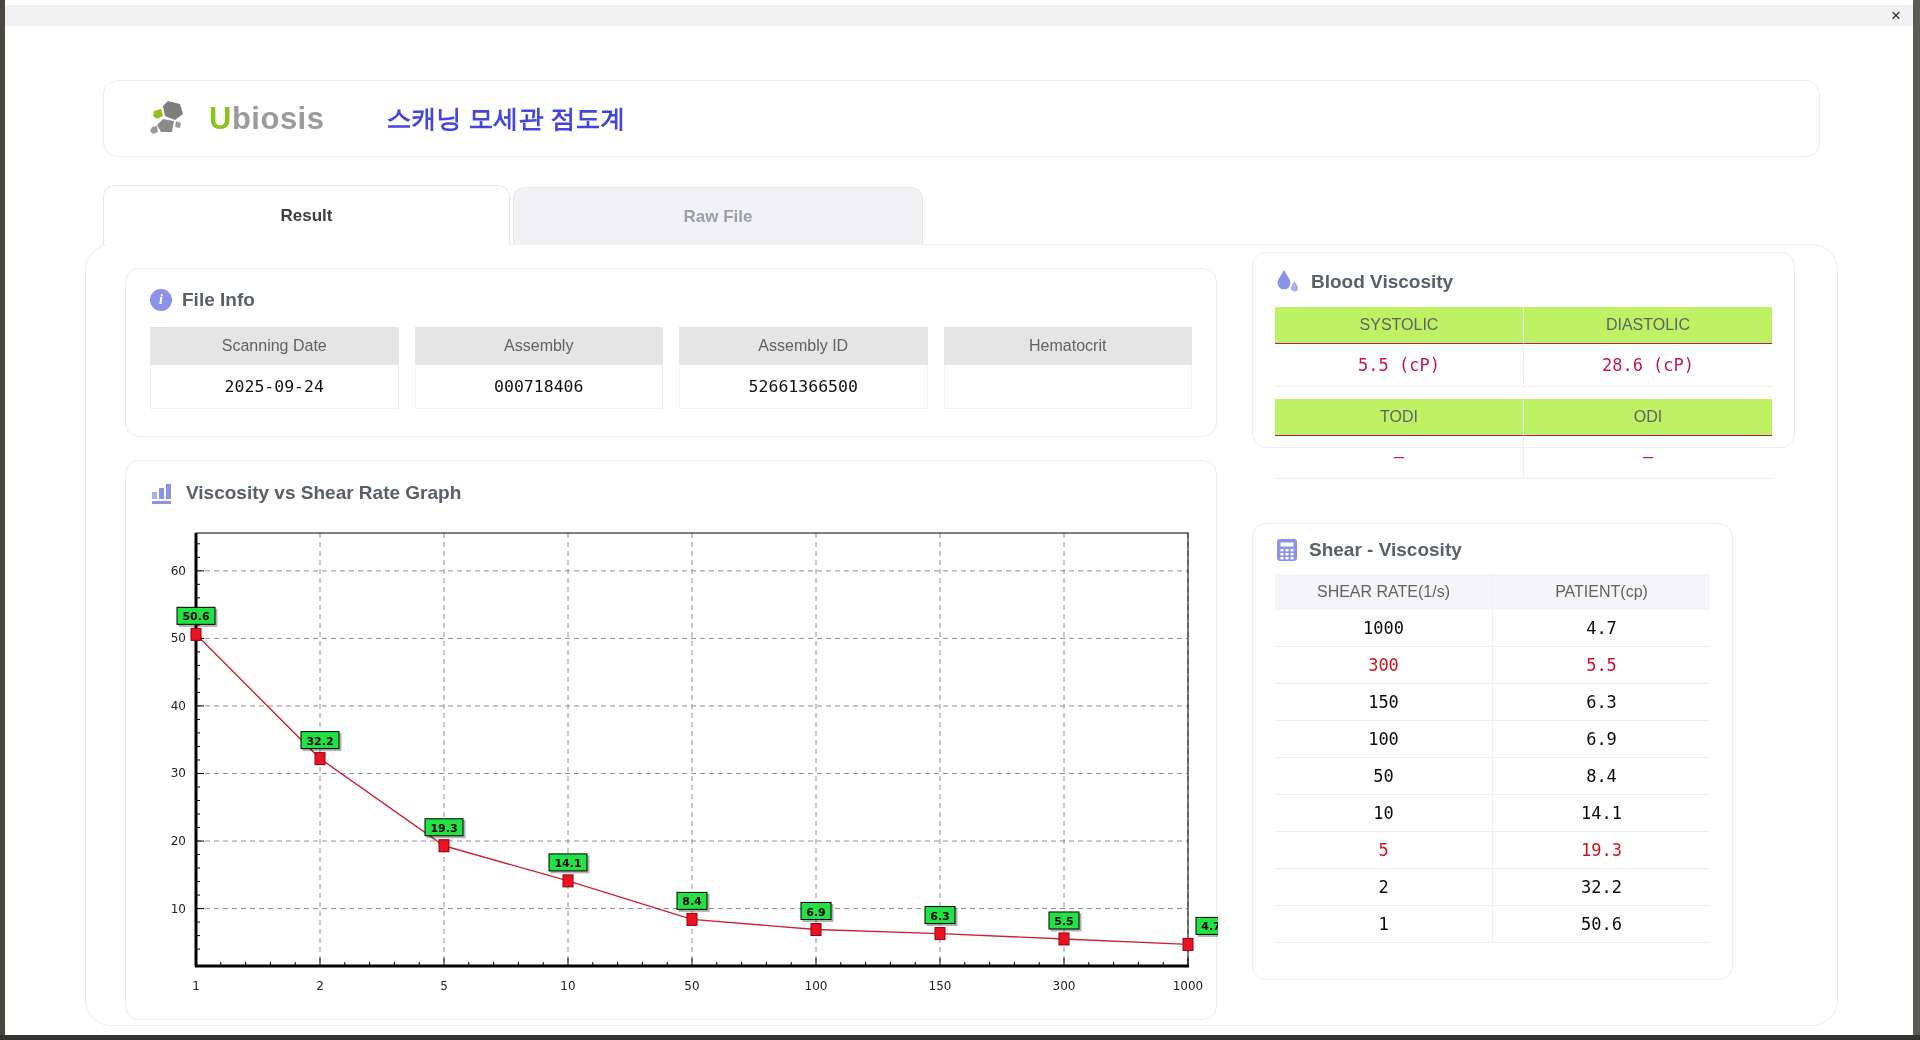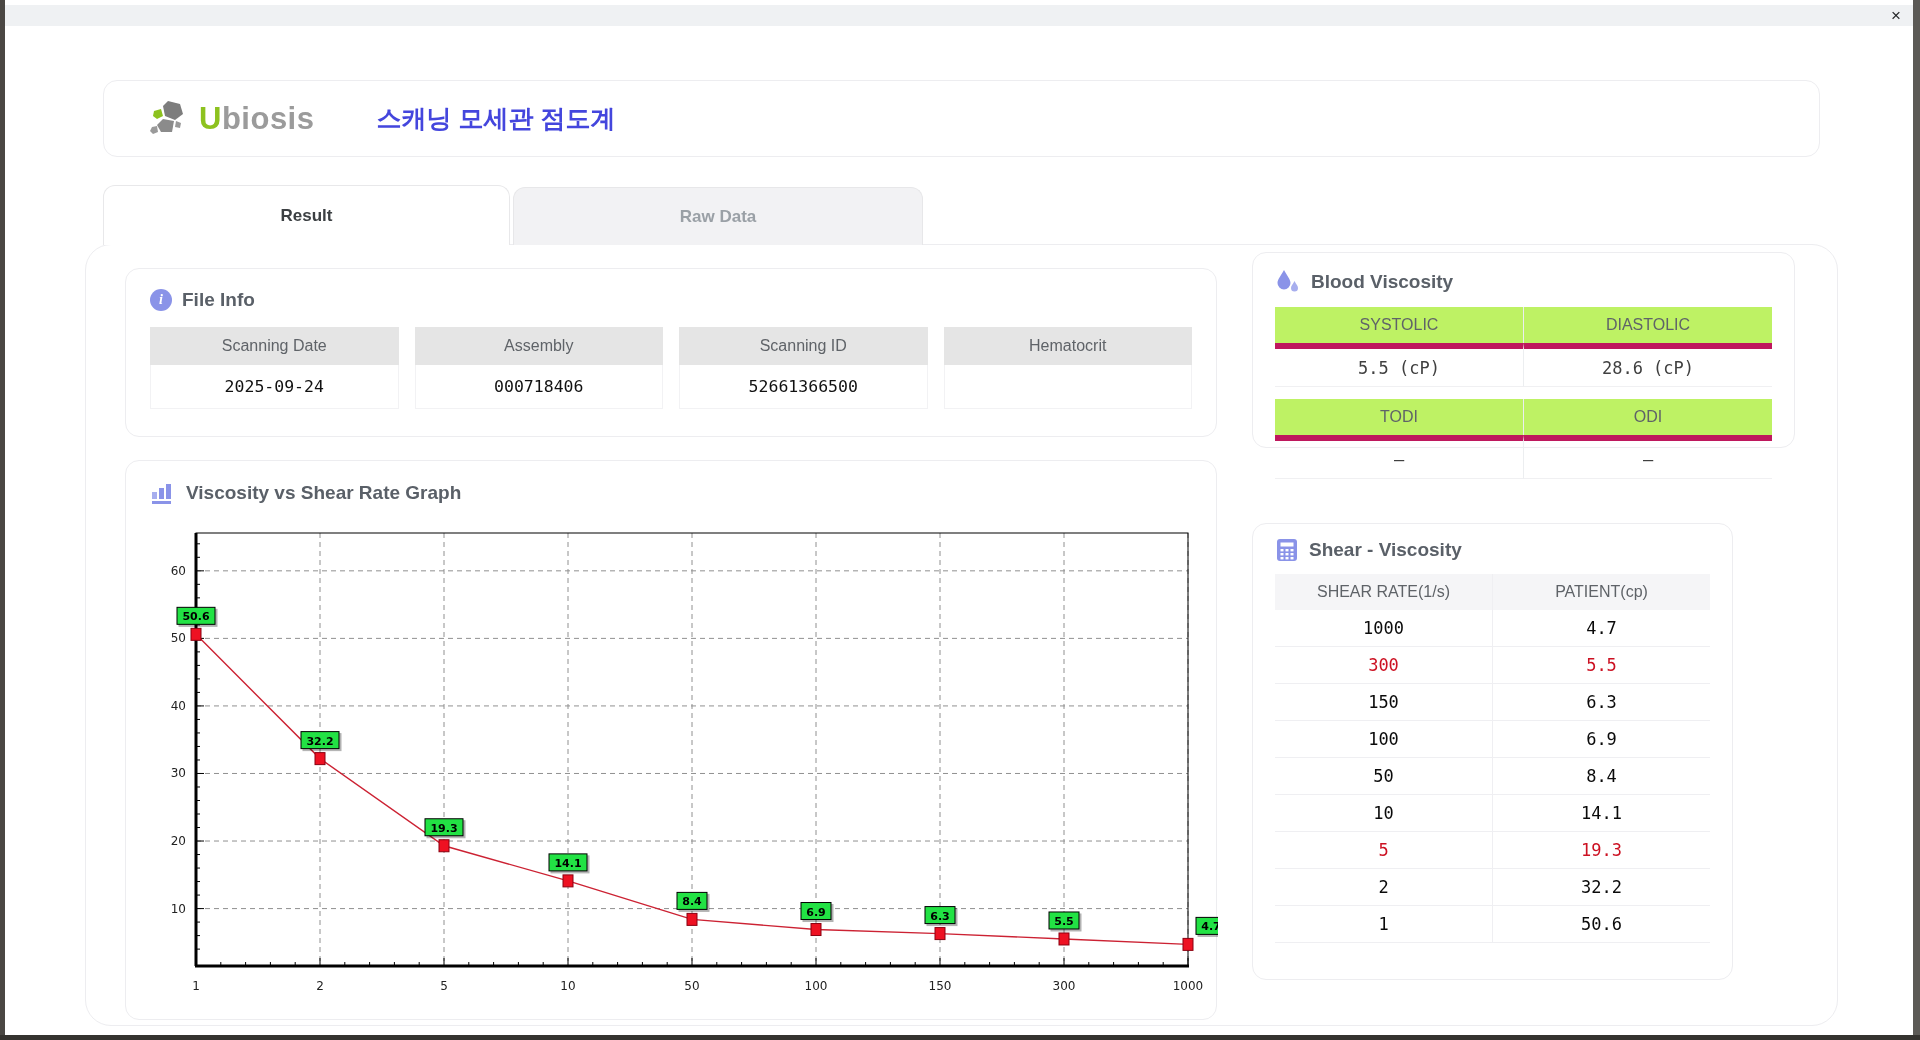--- a/index.html
+++ b/index.html
@@ -11,21 +11,21 @@
   .edge-right { position:absolute; right:0; top:0; width:7px; height:100%; background:#5c5a56; }
   .edge-bottom{ position:absolute; left:0; bottom:0; width:100%; height:5px; background:#35332f; }
   .titlebar { position:absolute; left:5px; top:5px; right:7px; height:21px; background:#eff1f3; }
   .close-btn { position:absolute; right:12px; top:0px; font-size:17px; color:#26282a; cursor:default; line-height:21px; }
 
   .card { position:absolute; background:#fff; border:1px solid #ededf0; border-radius:14px; }
 
   
   .header-card { left:103px; top:80px; width:1717px; height:77px; display:flex; align-items:center; }
   .logo-wrap { display:flex; align-items:center; margin-left:44px; }
-  .logo-text { font-size:31px; font-weight:bold; letter-spacing:0.5px; margin-left:7px; }
+  .logo-text { font-size:31px; font-weight:bold; letter-spacing:0.5px; margin-left:17px; }
   .logo-u { color:#8dc21f; }
   .logo-rest { color:#9b9b9b; }
   .app-title { margin-left:62px; font-size:25px; font-weight:bold; color:#4446dd; }
 
   
   .tab { position:absolute; display:flex; align-items:center; justify-content:center;
          border-radius:12px 12px 0 0; font-size:17px; font-weight:bold; cursor:pointer; }
   .tab-active { left:103px; top:185px; width:407px; height:60px; background:#fff;
                 border:1px solid #e8e8ea; border-bottom:none; color:#3c4043; z-index:3; }
   .tab-inactive { left:513px; top:187px; width:410px; height:58px; background:#f2f2f4;
@@ -62,21 +62,21 @@
   .ytick { font-size:12px; fill:#222; text-anchor:end; font-family:"DejaVu Sans", sans-serif; }
   .xtick { font-size:12px; fill:#222; text-anchor:middle; font-family:"DejaVu Sans", sans-serif; }
 
   
   .blood-card { left:1252px; top:252px; width:543px; height:196px; z-index:2; }
   .blood-card .section-title { padding:16px 22px 12px; }
   .kv-grid { padding:0 22px; }
   .kv-row { display:flex; }
   .kv-cell { flex:1; display:flex; align-items:center; justify-content:center; }
   .kv-head { height:36px; background:#bef264; color:#5f6368; font-size:16px; }
-  .kv-val  { height:44px; border-bottom:1px solid #f0f0f2; border-top:6px solid #be185d; font-size:17px; color:#404040; }
+  .kv-val  { height:44px; border-bottom:1px solid #f0f0f2; border-top:1px solid #be185d; font-size:17px; color:#be185d; }
   .kv-cell.first { border-right:1px solid #eceef0; }
   .kv-gap { height:12px; }
 
   .shear-card { left:1252px; top:523px; width:481px; height:457px; z-index:2; }
   .shear-card .section-title { padding:14px 22px 12px; }
   .sv-table { padding:0 22px; }
   .sv-row { display:flex; }
   .sv-cell { flex:1; display:flex; align-items:center; justify-content:center; }
   .sv-head { height:36px; background:#f5f5f7; color:#5f6368; font-size:16px; }
   .sv-val { height:37px; border-bottom:1px solid #efeff2; font-size:17px; color:#0a0a0a; }
@@ -116,41 +116,41 @@
         <span class="logo-u">U</span><span class="logo-rest">biosis</span>
       </span>
     </div>
     <div class="app-title">스캐닝 모세관 점도계</div>
   </div>
 
   <div class="tab tab-active">
     <span>Result</span>
   </div>
   <div class="tab tab-inactive">
-    <span>Raw Data</span>
+    <span>Raw File</span>
   </div>
 
   <div class="container"></div>
 
   <div class="card file-info-card">
     <div class="section-title">
       <span class="icon info-badge">i</span>
       <span>File Info</span>
     </div>
     <div class="fields">
       <div class="field">
         <div class="field-label">Scanning Date</div>
         <div class="field-value mono">2025-09-24</div>
       </div>
       <div class="field">
         <div class="field-label">Assembly</div>
         <div class="field-value mono">000718406</div>
       </div>
       <div class="field">
-        <div class="field-label">Scanning ID</div>
+        <div class="field-label">Assembly ID</div>
         <div class="field-value mono">52661366500</div>
       </div>
       <div class="field">
         <div class="field-label">Hematocrit</div>
         <div class="field-value mono"></div>
       </div>
     </div>
   </div>
 
   <div class="card graph-card">

